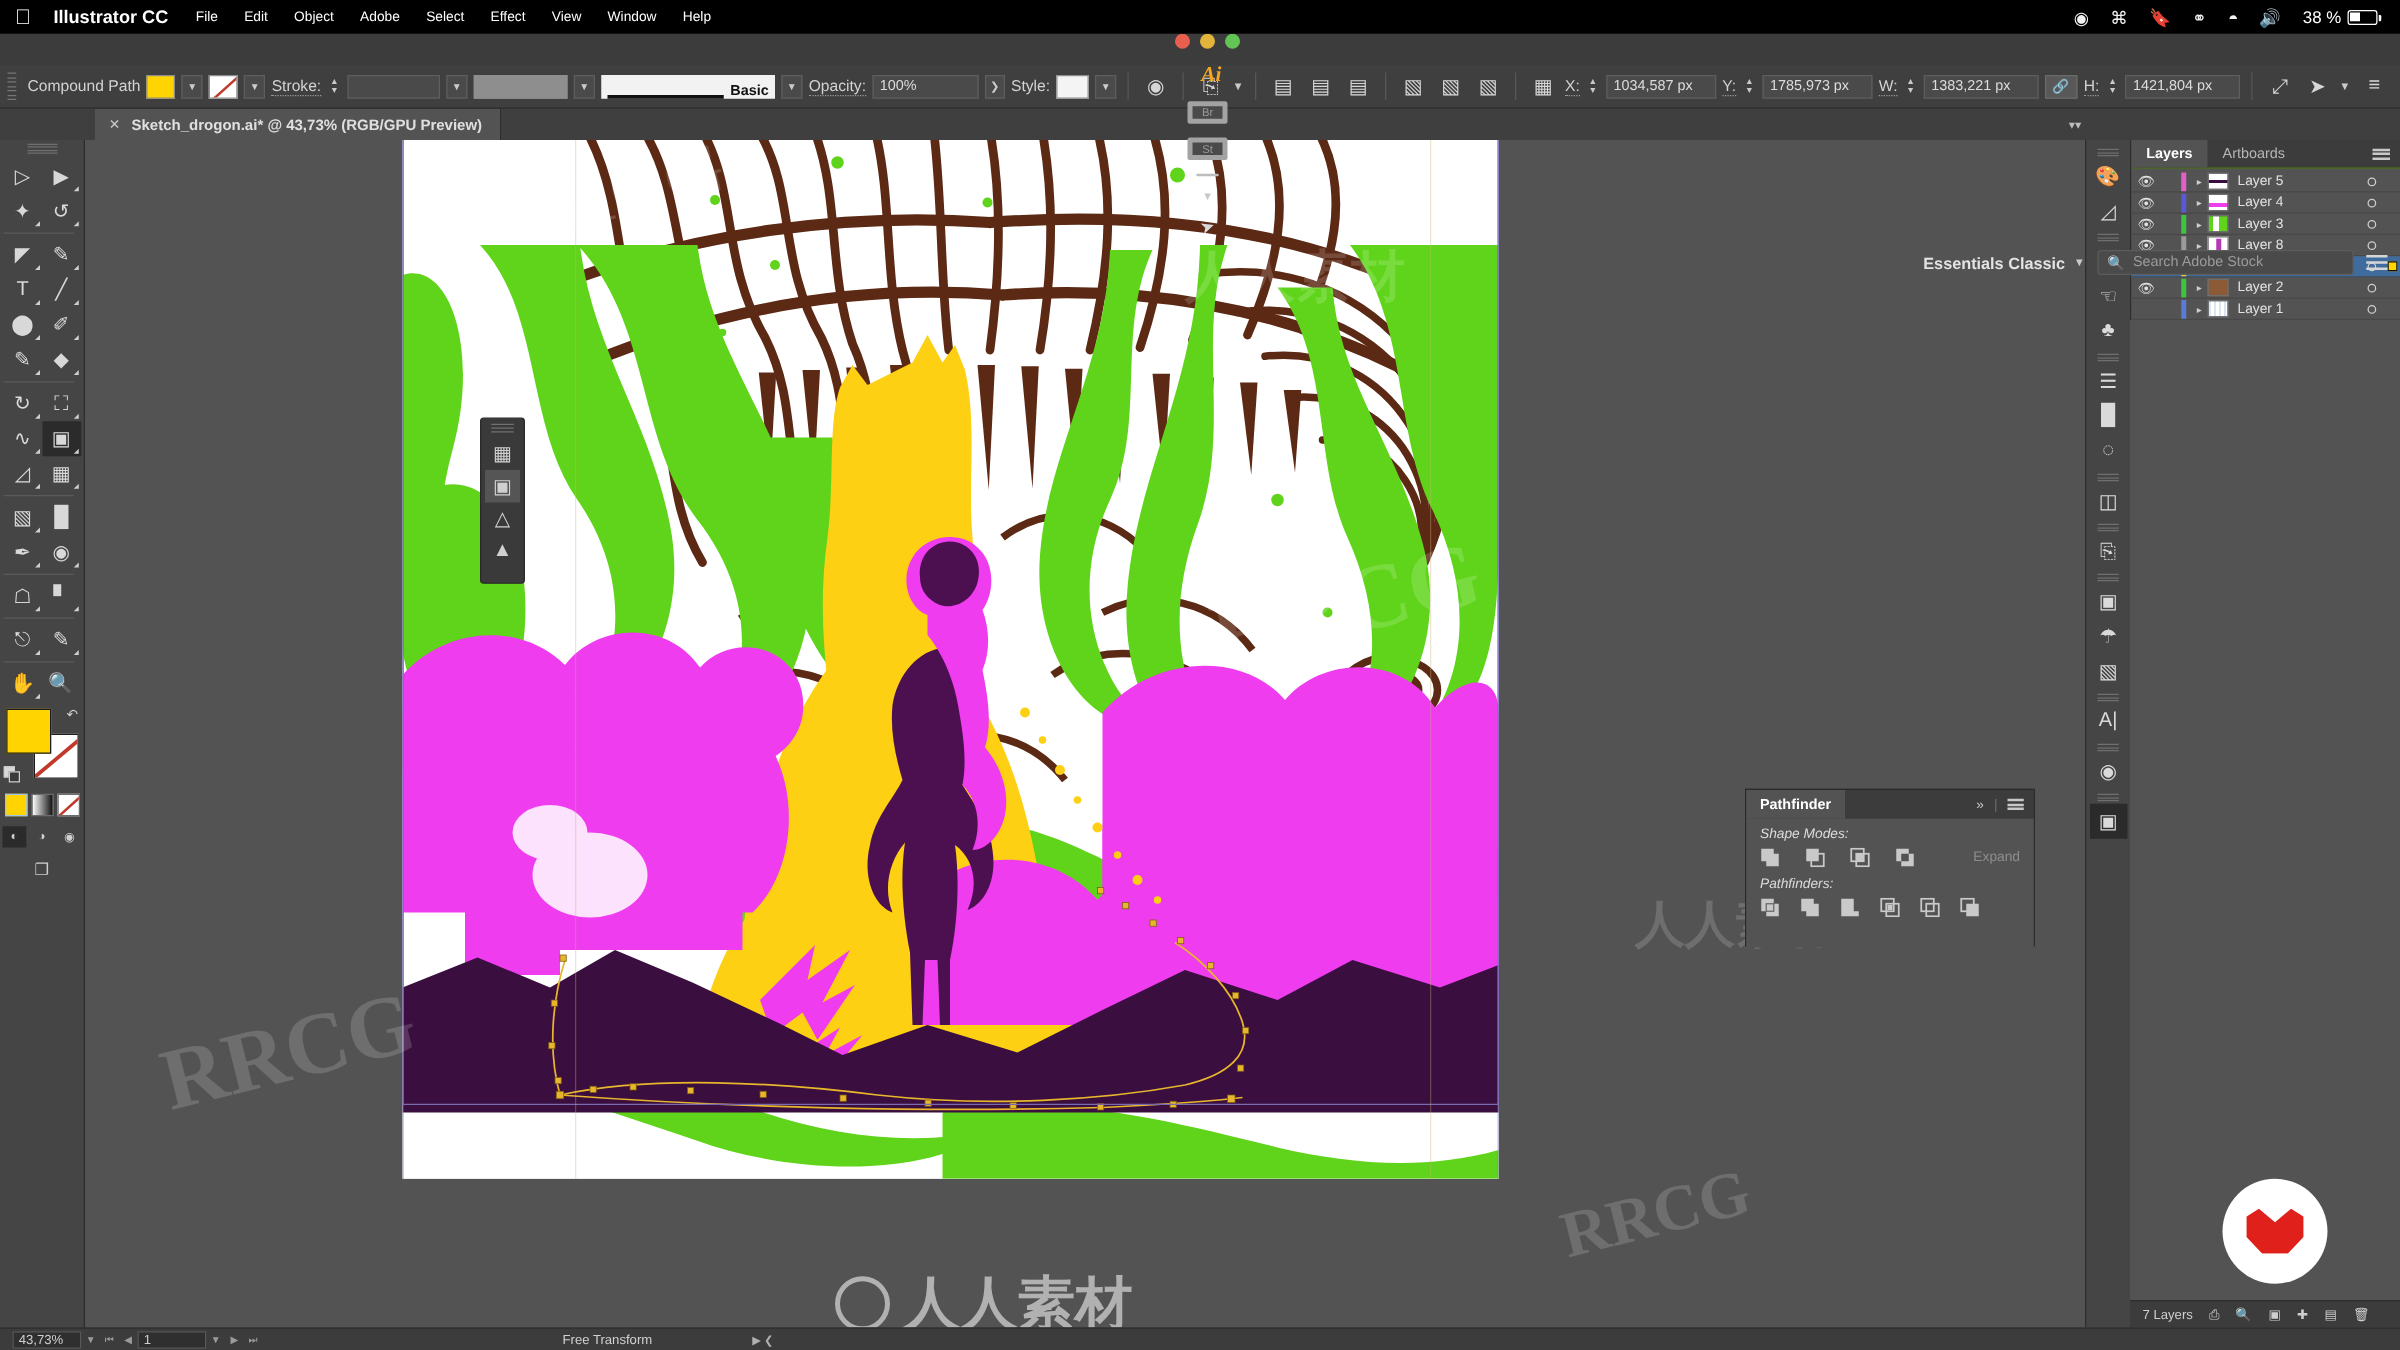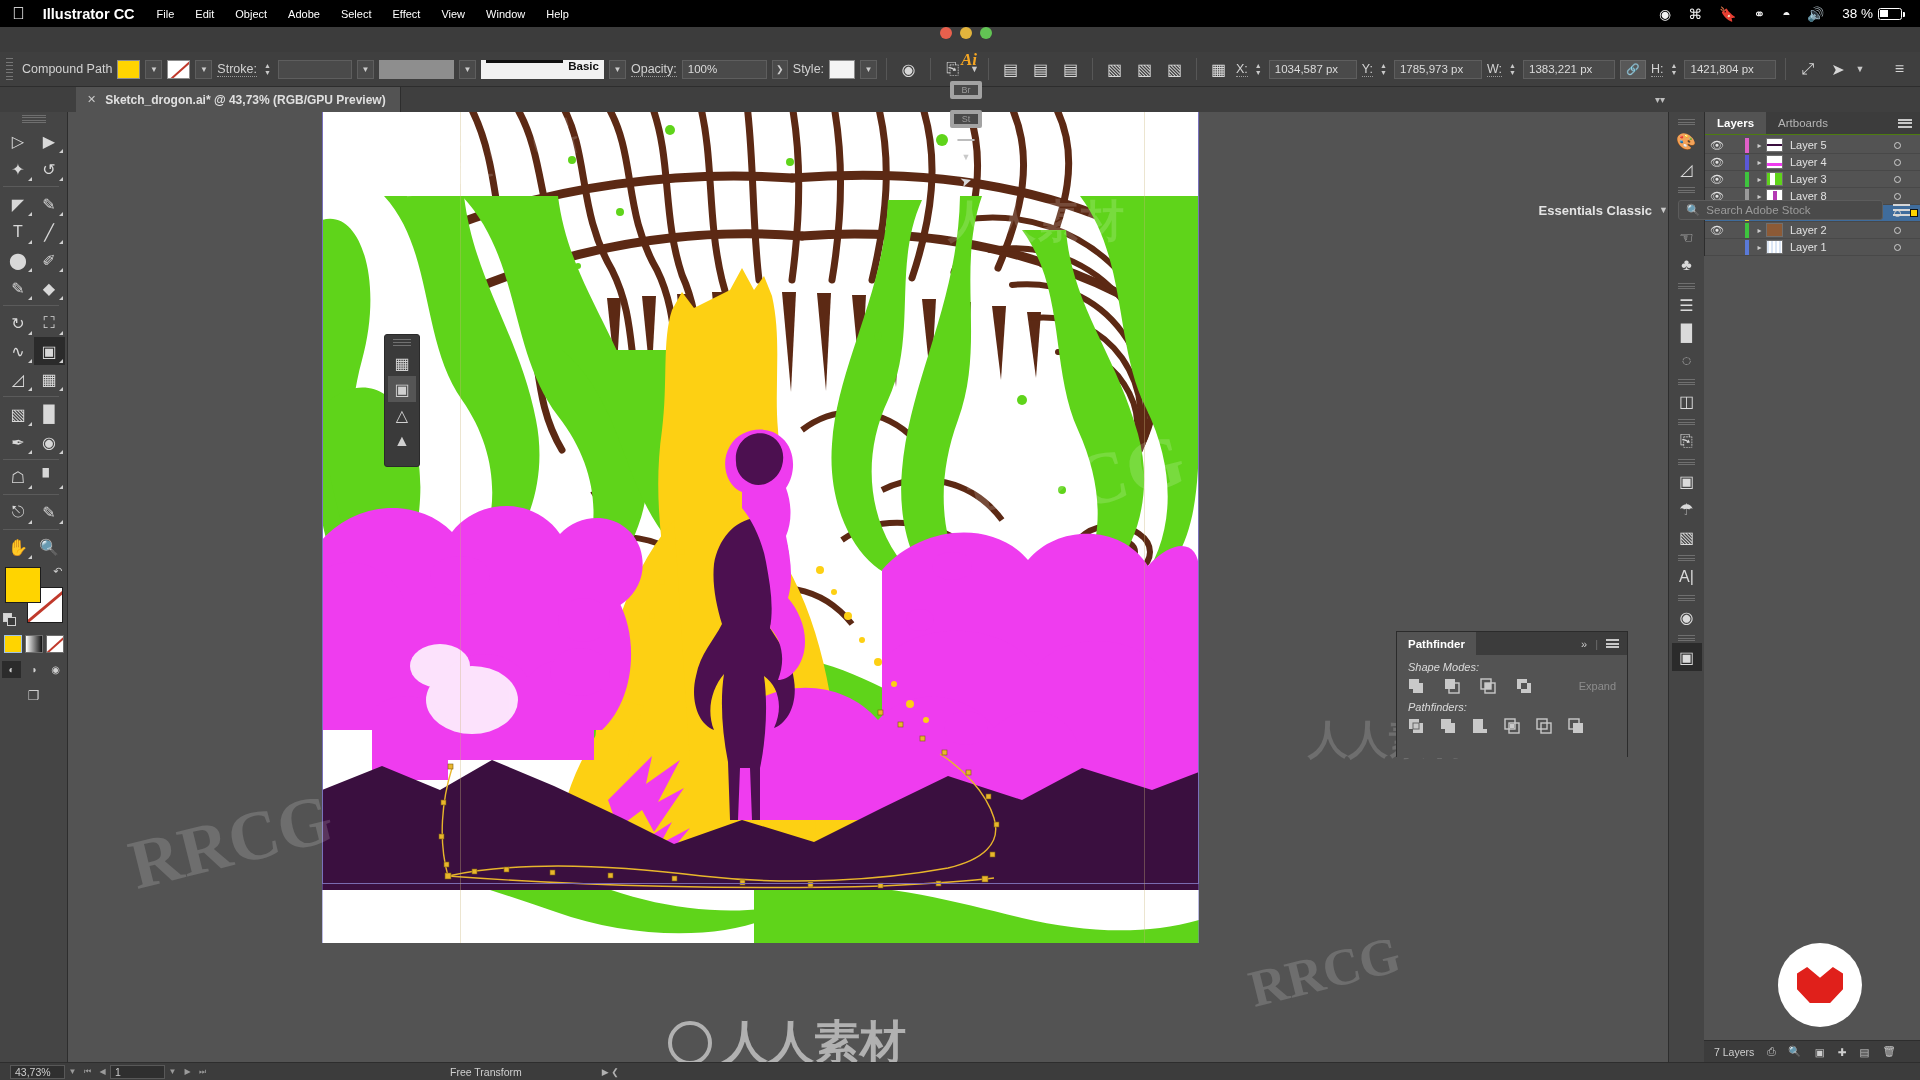--- a/index.html
+++ b/index.html
@@ -50,21 +50,21 @@
   .cb-label.dot{border-bottom:1px dotted #9a9a9a;}
   .swatch{width:23px;height:19px;border:1px solid #8d8d8d;}
   .sw-yellow{background:#ffd400;}
   .sw-none{background:#fff;position:relative;overflow:hidden;}
   .sw-none:after{content:"";position:absolute;left:-4px;top:8px;width:34px;height:2px;background:#c0392b;transform:rotate(-42deg);}
   .dropbtn{width:17px;height:19px;background:#4a4a4a;border:1px solid #5e5e5e;display:flex;align-items:center;justify-content:center;color:#ccc;font-size:8px;}
   .stepper{width:11px;height:19px;display:flex;flex-direction:column;align-items:center;justify-content:center;color:#c9c9c9;font-size:7px;line-height:7px;}
   .fieldbox{height:19px;background:#4a4a4a;border:1px solid #5e5e5e;color:#dcdcdc;font-size:11.5px;
     display:flex;align-items:center;padding:0 5px;}
   .strokew{width:74px;}
-  .brushbox{width:123px;height:19px;background:#f2f2f2;display:flex;align-items:flex-start;padding:0 5px;gap:5px;}
+  .brushbox{width:139px;height:19px;background:#f2f2f2;display:flex;align-items:flex-end;padding:0 5px;gap:5px;}
   .brushline{flex:1;height:3px;background:#111;}
   .brushbox .bl{color:#111;font-size:11.5px;font-weight:bold;}
   .opacityval{width:85px;}
   .arrowbtn{width:16px;height:19px;background:#4a4a4a;border:1px solid #5e5e5e;color:#ccc;font-size:9px;display:flex;align-items:center;justify-content:center;}
   .stylebox{width:26px;height:19px;background:#f4f4f4;border:1px solid #8d8d8d;}
   .vsep{width:1px;height:22px;background:#575757;margin:0 4px;}
   .ic-btn{width:25px;height:22px;display:flex;align-items:center;justify-content:center;color:#d6d6d6;}
   .xy-field{width:88px;}
   .wh-field{width:92px;}
   .linkbtn{width:26px;height:19px;background:#585858;border:1px solid #6a6a6a;display:flex;align-items:center;justify-content:center;color:#ddd;font-size:11px;}

